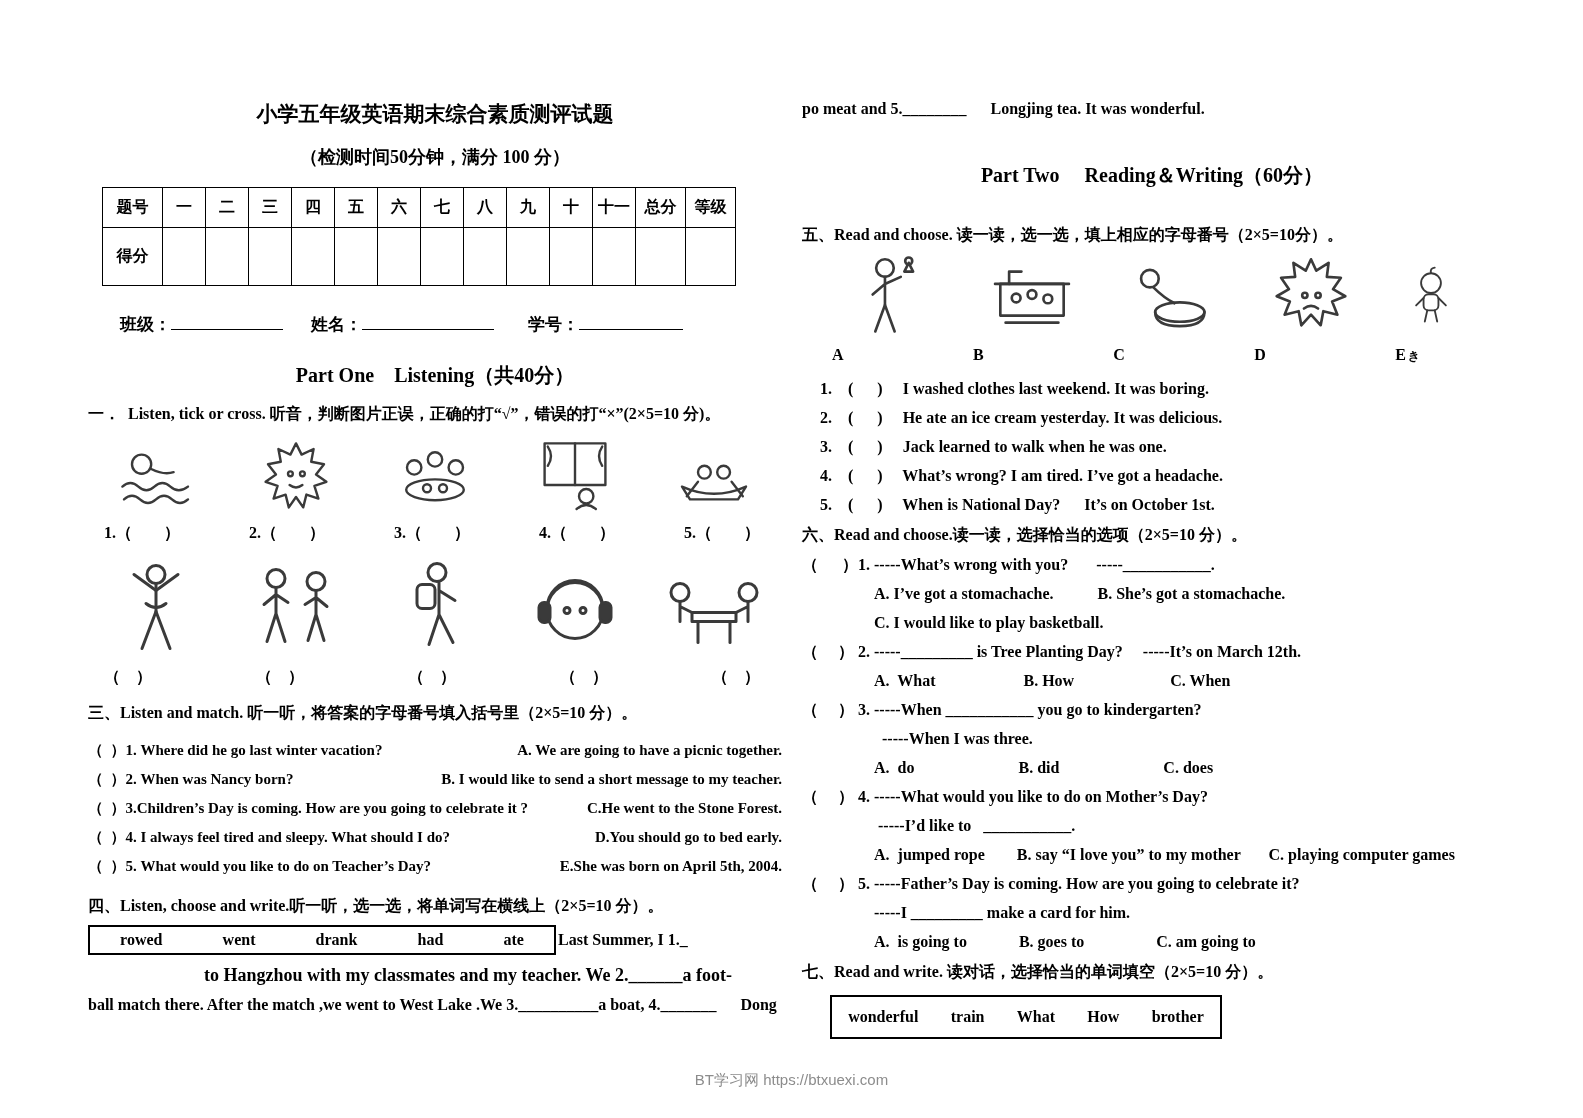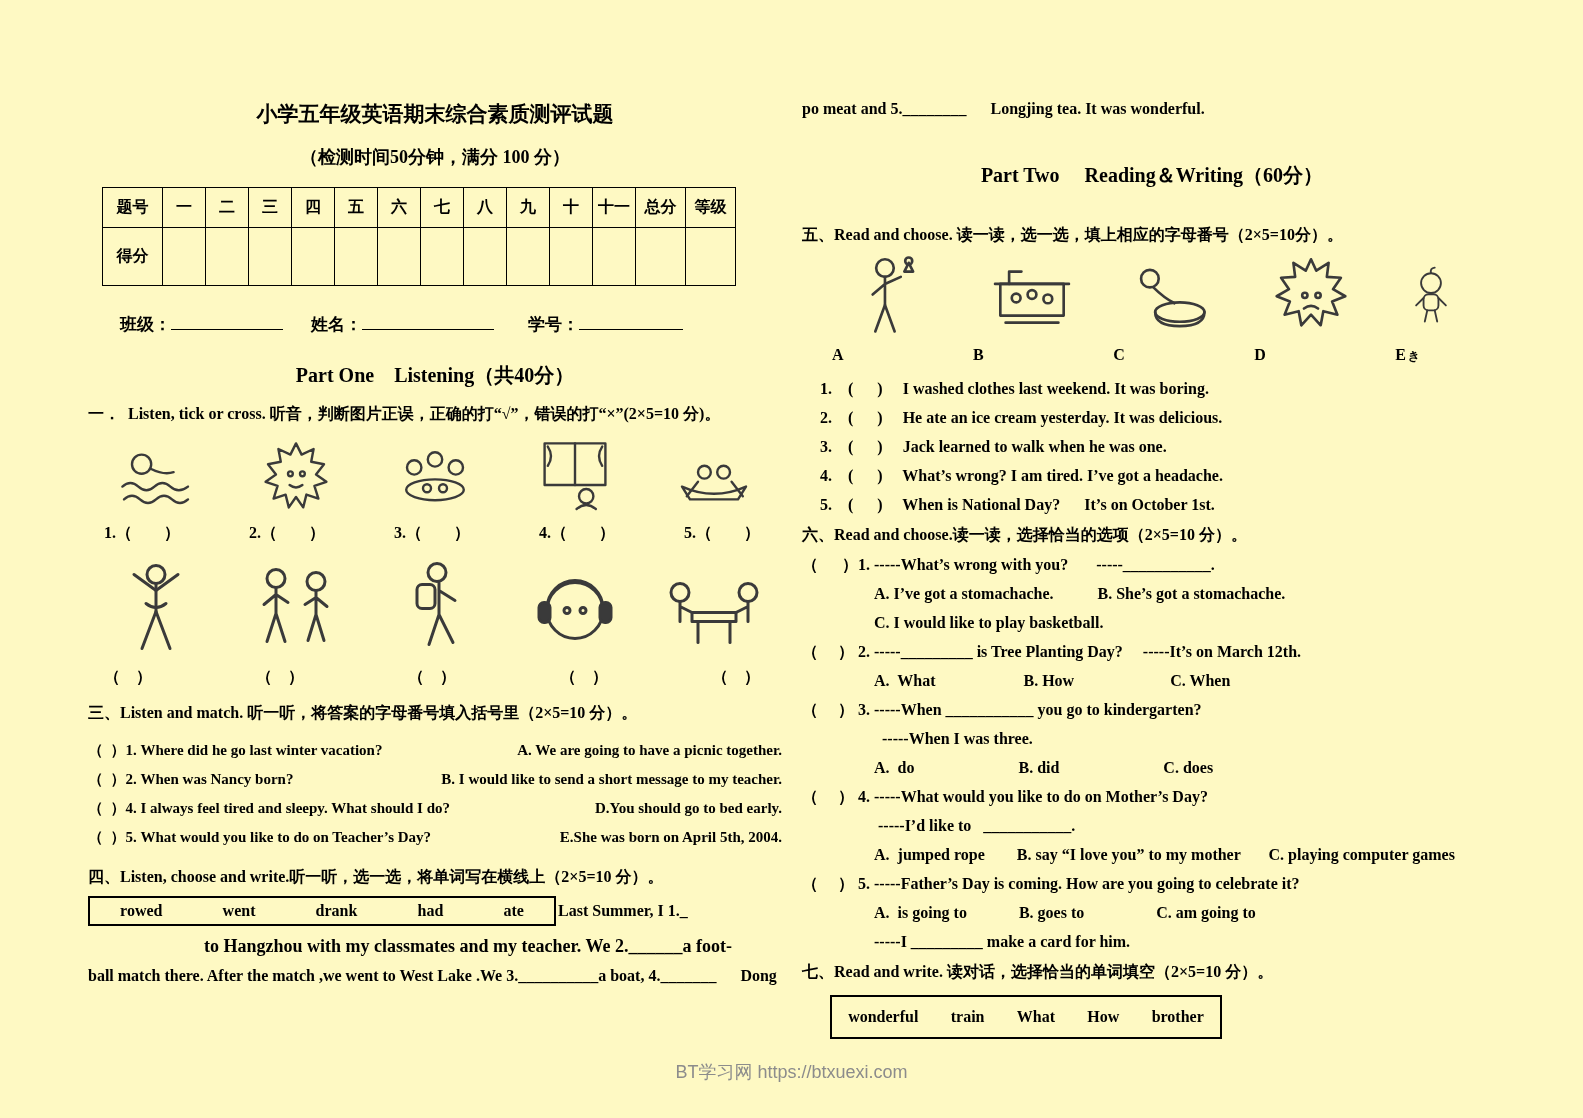--- a/index.html
+++ b/index.html
@@ -1,18 +1,18 @@
 <!DOCTYPE html>
 <html><head>
 <meta charset="utf-8">
 <style>
   * { margin:0; padding:0; box-sizing:border-box; }
   html,body { background:#e8e8e8; }
   .page {
-    position:relative; width:1583px; height:1118px; background:#fef9c3;
+    position:relative; width:1583px; height:1118px; background:#ffffff;
     font-family:"Liberation Serif","DejaVu Serif",serif;
     font-weight:bold; color:#000; overflow:hidden;
   }
   .col { position:absolute; top:100px; }
   .col-left  { left:88px;  width:694px; }
   .col-right { left:802px; width:700px; }
 
   .doc-title    { text-align:center; font-size:21px; }
   .doc-subtitle { text-align:center; font-size:18px; margin-top:17px; }
 
@@ -59,23 +59,23 @@
 
   .s5-items { margin-top:10px; }
   .s5-item { font-size:16px; line-height:29px; padding-left:18px; white-space:pre-wrap; }
 
   .q-block { margin-top:4px; }
   .q-line { font-size:16px; line-height:29px; white-space:pre-wrap; }
   .sub { padding-left:72px; }
 
   .wb2 { width:392px; padding:11px 0; margin:12px 0 0 28px; font-size:16px; }
 
-  .footer { position:absolute; left:0; right:0; bottom:34px; text-align:center;
+  .footer { position:absolute; left:0; right:0; bottom:28px; text-align:center;
             font-family:"Liberation Sans","DejaVu Sans",sans-serif; font-weight:normal;
-            font-size:18px; color:#8c8c8c; }
+            font-size:15px; color:#8c8c8c; }
 
   svg { stroke:#3a3a3a; fill:none; stroke-width:3; stroke-linecap:round; stroke-linejoin:round; }
 </style>
 </head>
 <body>
 
 <div class="page">
 
   <div class="col col-left">
 
@@ -242,20 +242,24 @@
     <div class="match-rows">
       <div class="match-row">
         <span>（  ）1. Where did he go last winter vacation?</span>
         <span>A. We are going to have a picnic together.</span>
       </div>
       <div class="match-row">
         <span>（  ）2. When was Nancy born?</span>
         <span>B. I would like to send a short message to my teacher.</span>
       </div>
       <div class="match-row">
+        <span>（  ）3.Children’s Day is coming. How are you going to celebrate it ?</span>
+        <span>C.He went to the Stone Forest.</span>
+      </div>
+      <div class="match-row">
         <span>（  ）4. I always feel tired and sleepy. What should I do?</span>
         <span>D.You should go to bed early.</span>
       </div>
       <div class="match-row">
         <span>（  ）5. What would you like to do on Teacher’s Day?</span>
         <span>E.She was born on April 5th, 2004.</span>
       </div>
     </div>
 
     <div class="sec-head"><span>四、</span><span>Listen, choose and write.</span><span>听一听，选一选，将单词写在横线上（2×5=10 分）。</span></div>
@@ -358,22 +362,22 @@
 
       <div class="q-line">（     ） 3. -----When ___________ you go to kindergarten?</div>
       <div class="q-line sub">  -----When I was three.</div>
       <div class="q-line sub">A.  do                          B. did                          C. does</div>
 
       <div class="q-line">（     ） 4. -----What would you like to do on Mother’s Day?</div>
       <div class="q-line sub"> -----I’d like to   ___________.</div>
       <div class="q-line sub">A.  jumped rope        B. say “I love you” to my mother       C. playing computer games</div>
 
       <div class="q-line">（     ） 5. -----Father’s Day is coming. How are you going to celebrate it?</div>
+      <div class="q-line sub">-----I _________ make a card for him.</div>
       <div class="q-line sub">A.  is going to             B. goes to                  C. am going to</div>
-      <div class="q-line sub">-----I _________ make a card for him.</div>
     </div>
 
     <div class="sec-head" style="margin-top:6px;"><span>七、</span><span>Read and write.</span><span> 读对话，选择恰当的单词填空（2×5=10 分）。</span></div>
 
     <div class="word-box wb2">
       <span>wonderful</span>
       <span>train</span>
       <span>What</span>
       <span>How</span>
       <span>brother</span>

